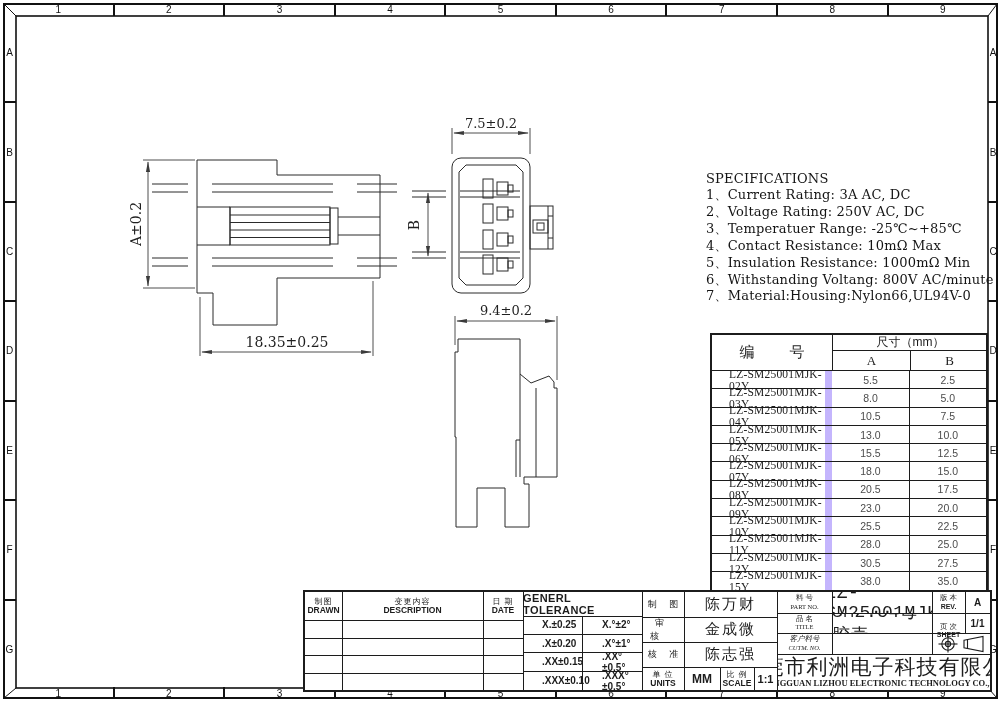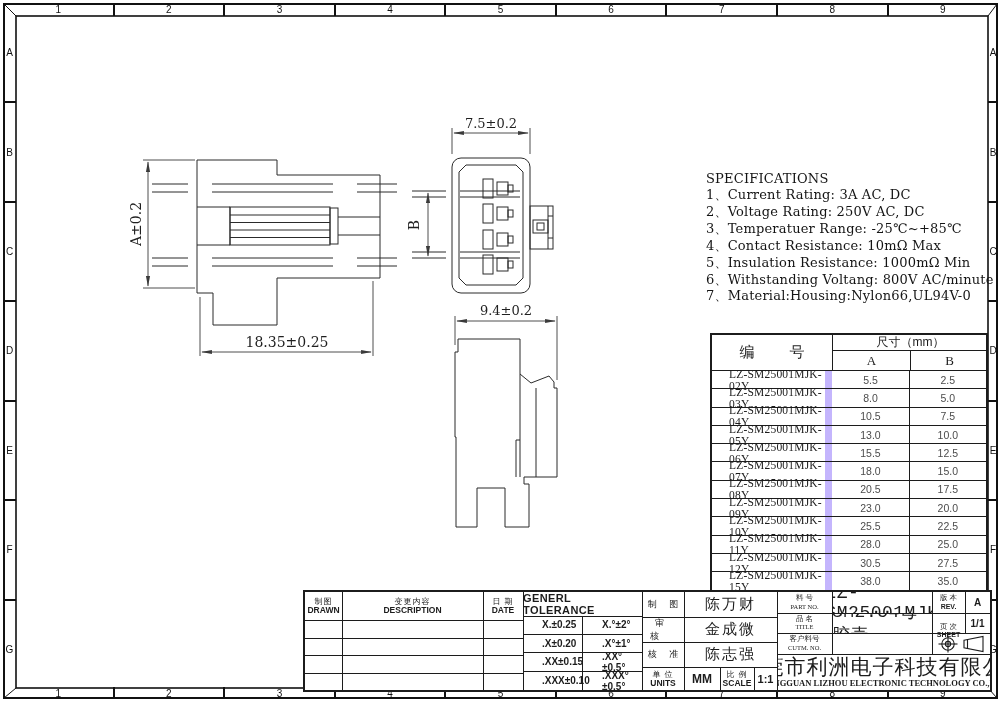--- a/index.html
+++ b/index.html
@@ -422,21 +422,21 @@
       <span class="zh">品 名</span>
       <span class="en">TITLE</span>
     </div>
     <div class="cell vbig" style="left:527px;top:21px;width:100px;height:20px;">SM2.54母胶壳</div>
     <div class="cell bil-sm" style="left:627px;top:29px;width:33px;height:20px;">
       <span class="zh">页 次</span>
       <span class="en b">SHEET</span>
     </div>
     <div class="cell vbold" style="left:660px;top:21px;width:25px;height:20px;">1/1</div>
 
-    <div class="cell bil-sm" style="left:472px;top:41px;width:55px;height:21px;">
+    <div class="cell bil-sm" style="left:472px;top:41px;width:55px;height:21px;font-style:italic;">
       <span class="zh">客户料号</span>
       <span class="en">CUTM. NO.</span>
     </div>
     <div class="cell" style="left:527px;top:41px;width:100px;height:21px;"></div>
 
     <div class="cell" style="left:627px;top:41px;width:58px;height:21px;">
       <svg width="56" height="20" viewBox="0 0 56 20">
         <g stroke="#1c1c1c" stroke-width="1.1" fill="none">
           <circle cx="15" cy="10" r="6.2"></circle>
           <circle cx="15" cy="10" r="2.6"></circle>

